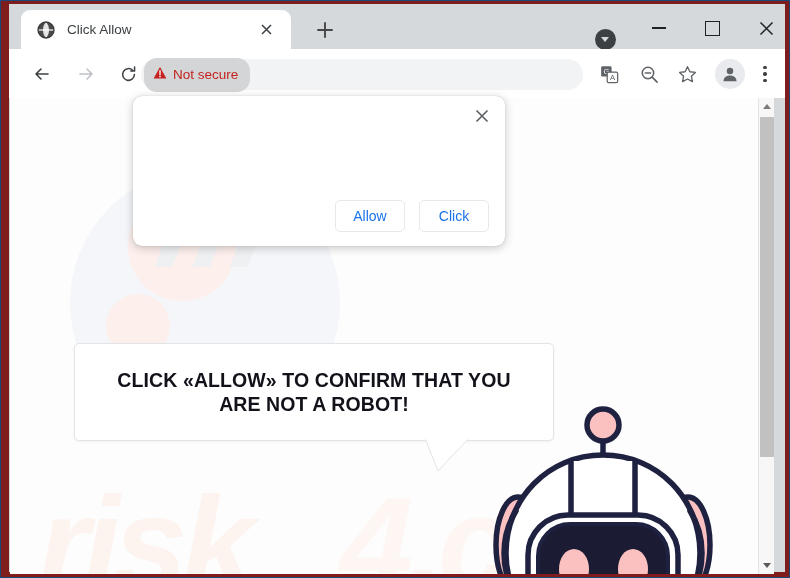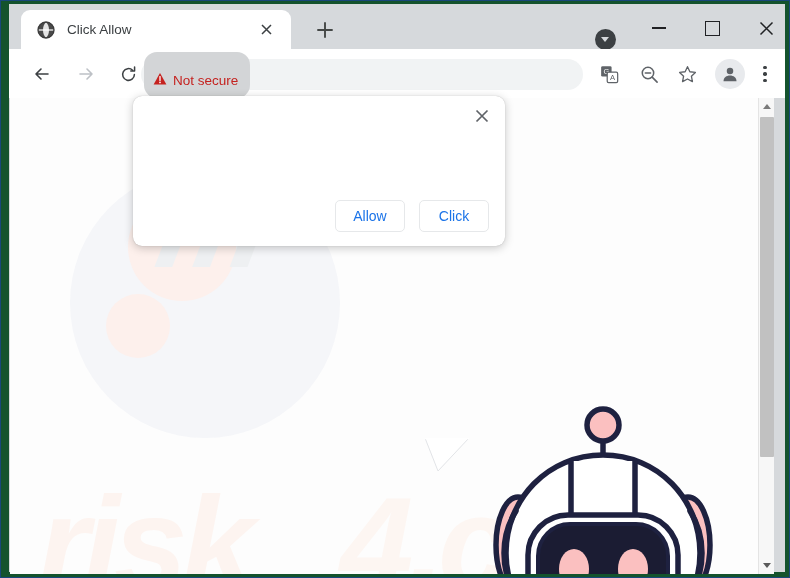--- a/index.html
+++ b/index.html
@@ -5,21 +5,21 @@
   html,body{margin:0;padding:0;}
   body{
     width:790px;height:578px;overflow:hidden;
     font-family:"Liberation Sans", sans-serif;
     background:#0d5aa7;
   }
 
   
   .window{
     position:absolute;left:0;top:0;width:790px;height:578px;
-    background:#14532d;
+    background:#7f1d1d;
     box-sizing:border-box;
     border:1px solid #18477a;
   }
   .frame-inner{
     position:absolute;left:8px;top:3px;right:4px;bottom:5px;
     background:#d6d9dc;
   }
 
   
   .tabstrip{
@@ -75,21 +75,21 @@
     position:absolute;top:10px;width:30px;height:30px;
     display:flex;align-items:center;justify-content:center;
   }
   .omnibox{
     position:absolute;left:132px;top:10px;width:442px;height:31px;
     background:#f1f3f4;border-radius:16px;
     display:flex;align-items:center;
   }
   .notsecure{
     display:flex;align-items:center;height:34px;
-    background:#d3d5d7;border-radius:13px;padding:12px 12px 0 9px;
+    background:#d3d5d7;border-radius:13px;padding:0 12px 0 9px;
     margin-left:3px;
     text-align:right;
   }
   .ns-text{font-size:13.5px;color:#c5221f;margin-left:6px;white-space:nowrap;}
   .url{
     font-size:14px;color:#202124;margin-left:11px;white-space:nowrap;
     overflow:hidden;
   }
   .url .path{color:#5f6368;}
   .tbicon{
@@ -359,20 +359,26 @@
             <path d="M178 258 L228 300"></path>
             <path d="M94 268 C 84 282 82 292 82 300"></path>
             <path d="M172 268 C 182 282 184 292 184 300"></path>
           </g>
 
           <path d="M133 300 C 108 282 104 268 114 261 C 122 255 131 261 133 267
                    C 135 261 144 255 152 261 C 162 268 158 282 133 300 Z" fill="#fbc0c0" stroke="#1e2140" stroke-width="5" stroke-linejoin="round"></path>
         </svg>
       </div>
 
+      <div class="bubble">
+        <div class="bubble-text">
+          <span>CLICK «ALLOW» TO CONFIRM THAT YOU</span><br>
+          <span>ARE NOT A ROBOT!</span>
+        </div>
+      </div>
       <div class="bubble-tail">
         <svg width="50" height="35" viewBox="0 0 50 35">
           <path d="M0 0 L44 0 L13 33 Z" fill="#ffffff" stroke="#e2e4e7" stroke-width="1"></path>
           <path d="M0 0 L44 0" stroke="#ffffff" stroke-width="2.5"></path>
         </svg>
       </div>
 
     </div>
 
     <div class="scrollbar">

